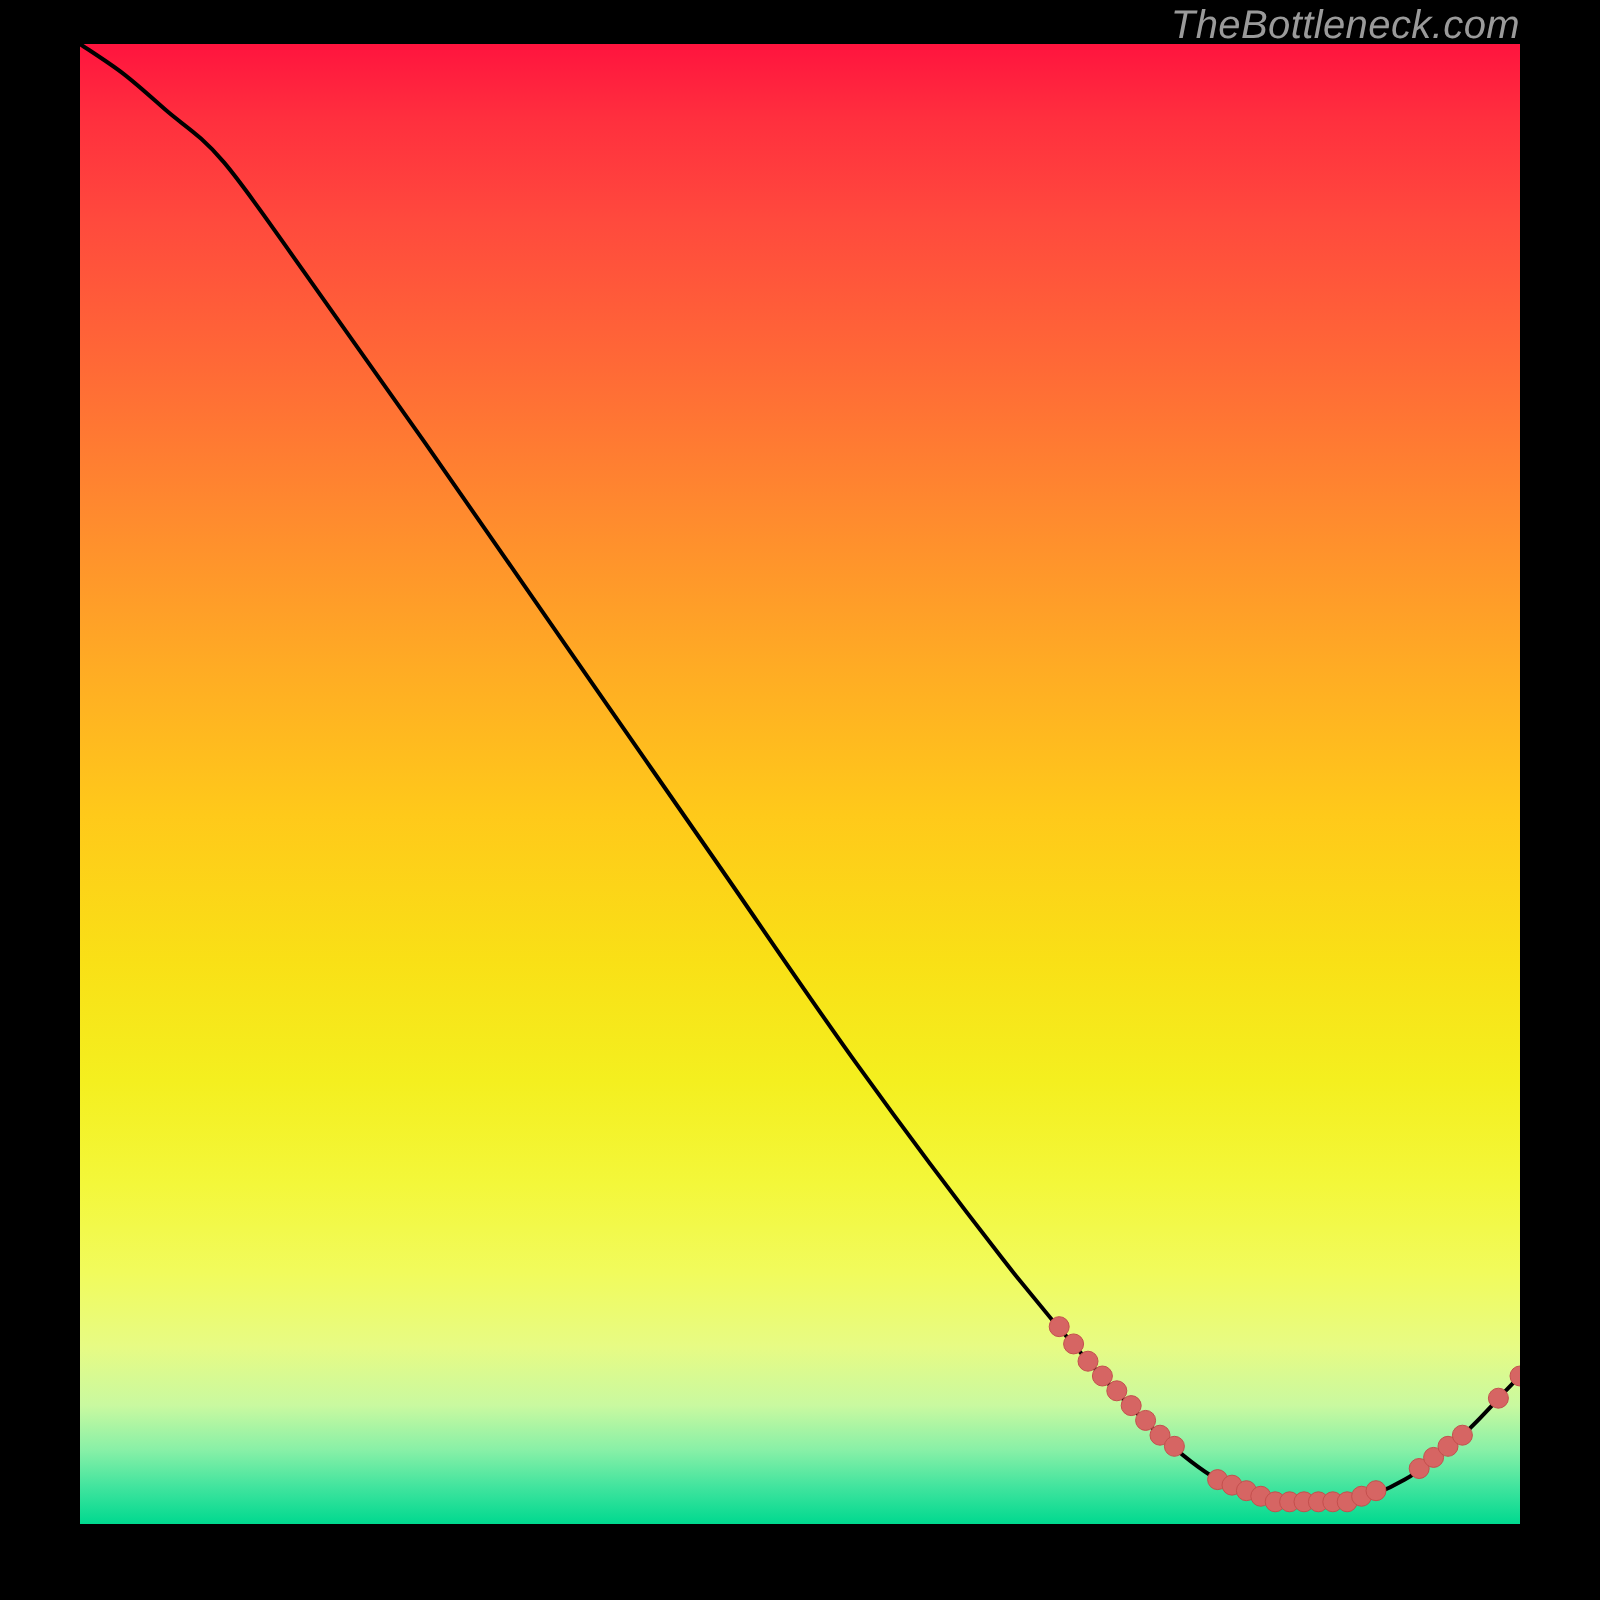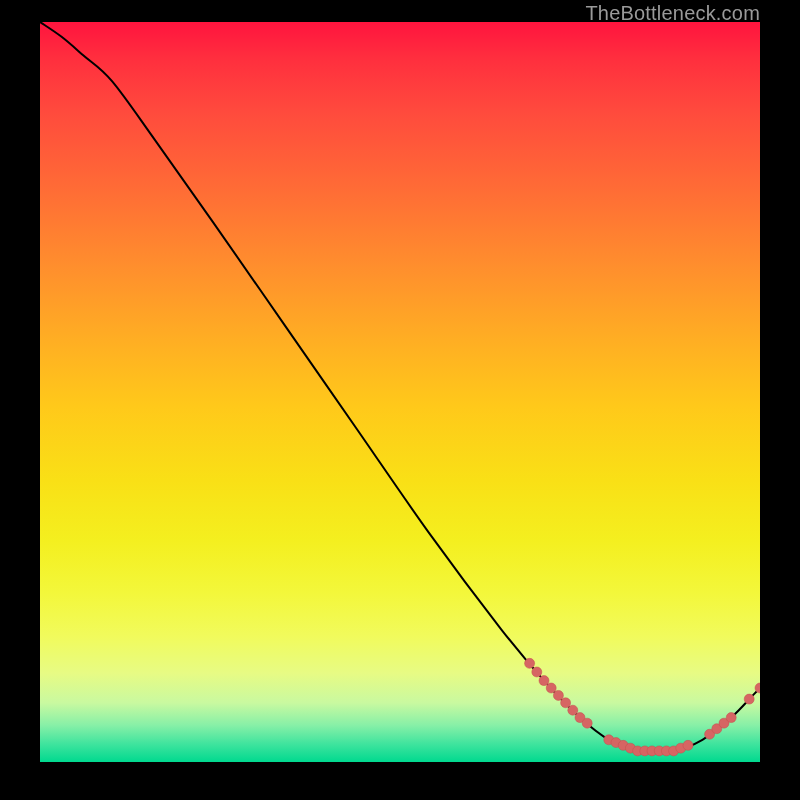--- a/index.html
+++ b/index.html
@@ -9,20 +9,21 @@
     height: 800px;
     background: #000;
     overflow: hidden;
     font-family: Arial, Helvetica, sans-serif;
   }
   .frame {
     position: relative;
     width: 800px;
     height: 720px;
     background: #000;
+    font-style: italic;
   }
   .plot {
     position: absolute;
     left: 40px;
     top: 22px;
     width: 720px;
     height: 740px;
     
     background: linear-gradient(to bottom,
       #ff143e 0%,

